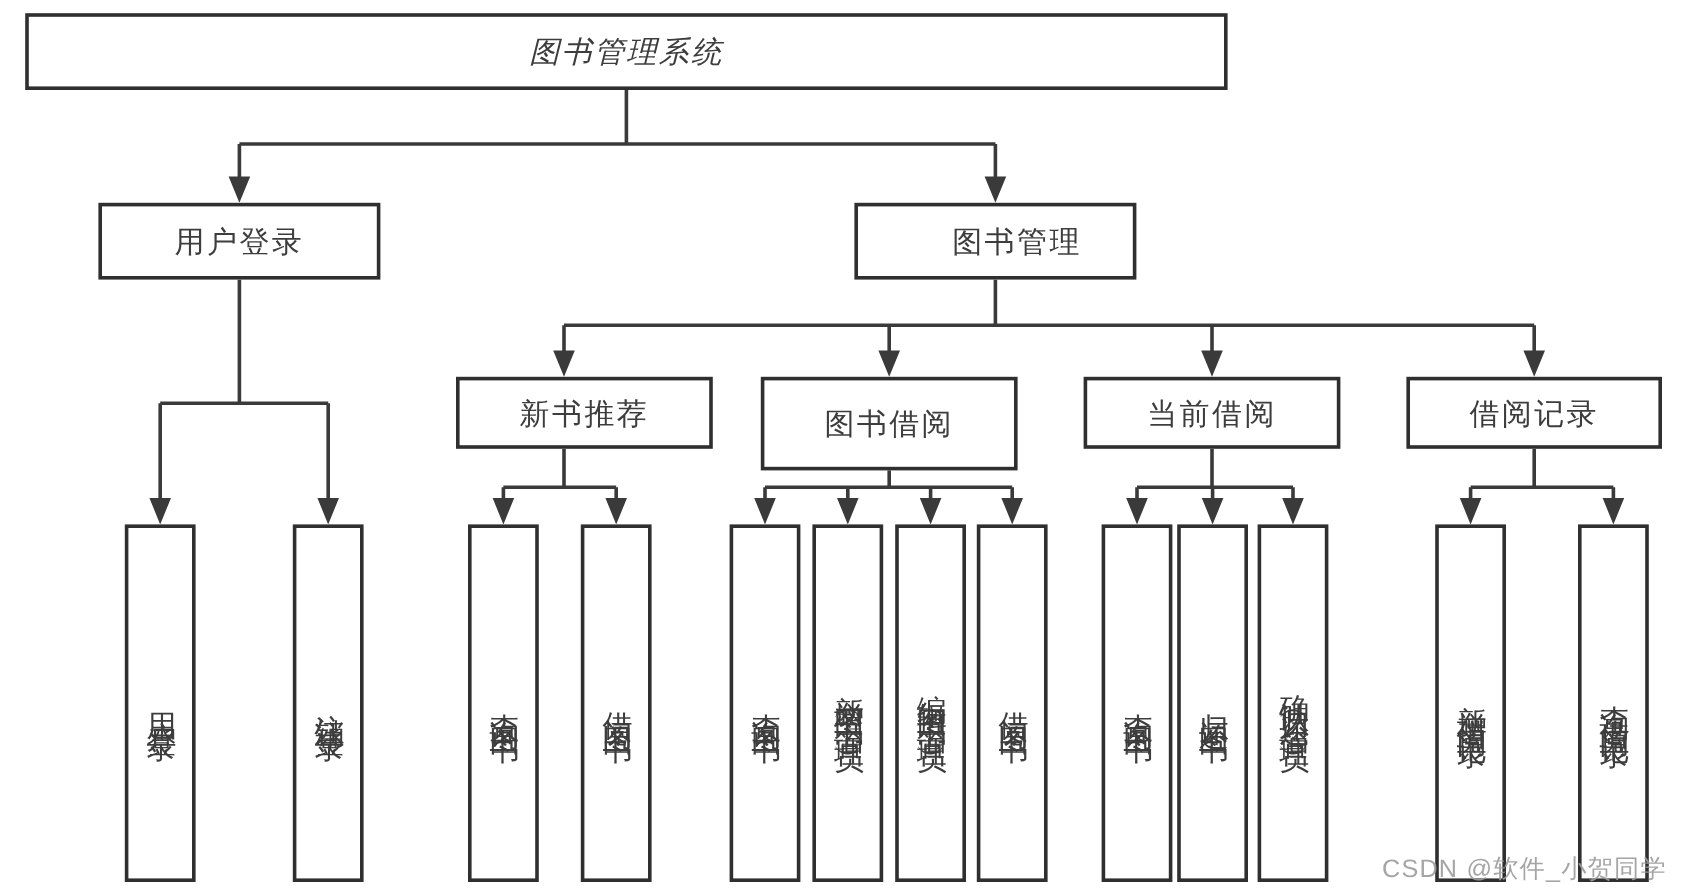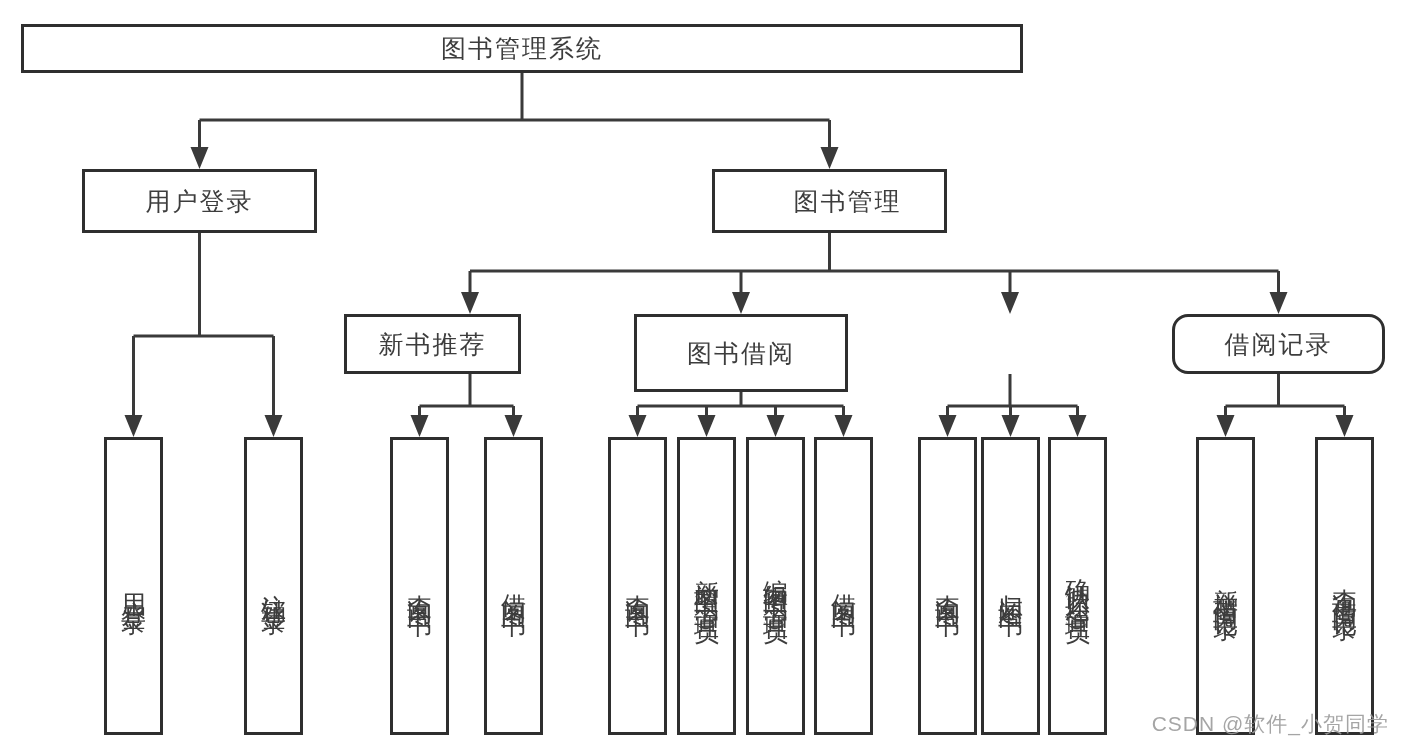--- a/index.html
+++ b/index.html
@@ -88,28 +88,29 @@
       M697.5 415 L715.5 415 L706.5 437 Z
       M766.5 415 L784.5 415 L775.5 437 Z
       M834.5 415 L852.5 415 L843.5 437 Z
       M938.5 415 L956.5 415 L947.5 437 Z
       M1001.5 415 L1019.5 415 L1010.5 437 Z
       M1068.5 415 L1086.5 415 L1077.5 437 Z
       M1216.5 415 L1234.5 415 L1225.5 437 Z
       M1335.5 415 L1353.5 415 L1344.5 437 Z"></path>
   </svg>
 
-  <div class="node hbox" style="left:21px; top:24px; width:1002px; height:49px;">图书管理系统</div>
+  <div class="node hbox" style="left:21px; top:11px; width:1002px; height:64px;font-style:italic;">图书管理系统</div>
 
   <div class="node hbox" style="left:82px; top:169px; width:235px; height:64px;">用户登录</div>
   <div class="node hbox" style="left:712px; top:169px; width:235px; height:64px;padding-left:36px;">图书管理</div>
 
-  <div class="node hbox" style="left:344px; top:314px; width:177px; height:60px;">新书推荐</div>
+  <div class="node hbox" style="left:380px; top:314px; width:214px; height:60px;">新书推荐</div>
   <div class="node hbox" style="left:634px; top:314px; width:214px; height:78px;">图书借阅</div>
-  <div class="node hbox" style="left:1172px; top:314px; width:213px; height:60px;border-radius:16px;">借阅记录</div>
+  <div class="node hbox" style="left:903px; top:314px; width:214px; height:60px;">当前借阅</div>
+  <div class="node hbox" style="left:1172px; top:314px; width:213px; height:60px;">借阅记录</div>
 
   <div class="node vbox" style="left:104px; top:437px; width:59px; height:298px;">用户登录</div>
   <div class="node vbox" style="left:244px; top:437px; width:59px; height:298px;">注销登录</div>
 
   <div class="node vbox" style="left:390px; top:437px; width:59px; height:298px;">查询图书</div>
   <div class="node vbox" style="left:484px; top:437px; width:59px; height:298px;">借阅图书</div>
 
   <div class="node vbox" style="left:608px; top:437px; width:59px; height:298px;">查询图书</div>
   <div class="node vbox" style="left:677px; top:437px; width:59px; height:298px;">新增图书（管理员）</div>
   <div class="node vbox" style="left:746px; top:437px; width:59px; height:298px;">编辑图书（管理员）</div>

